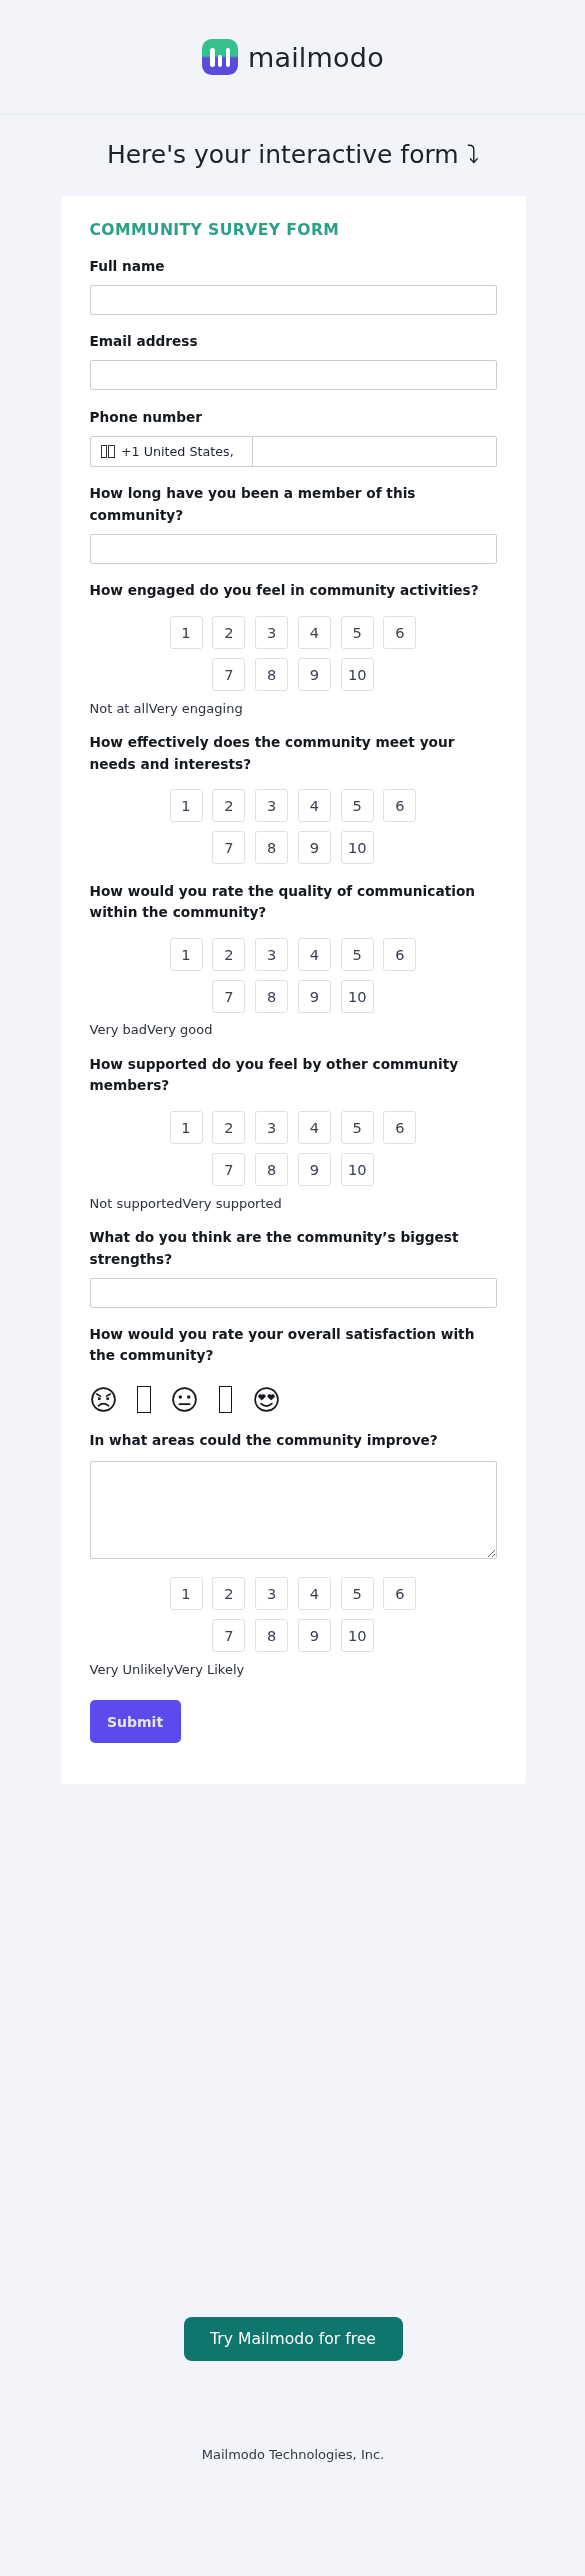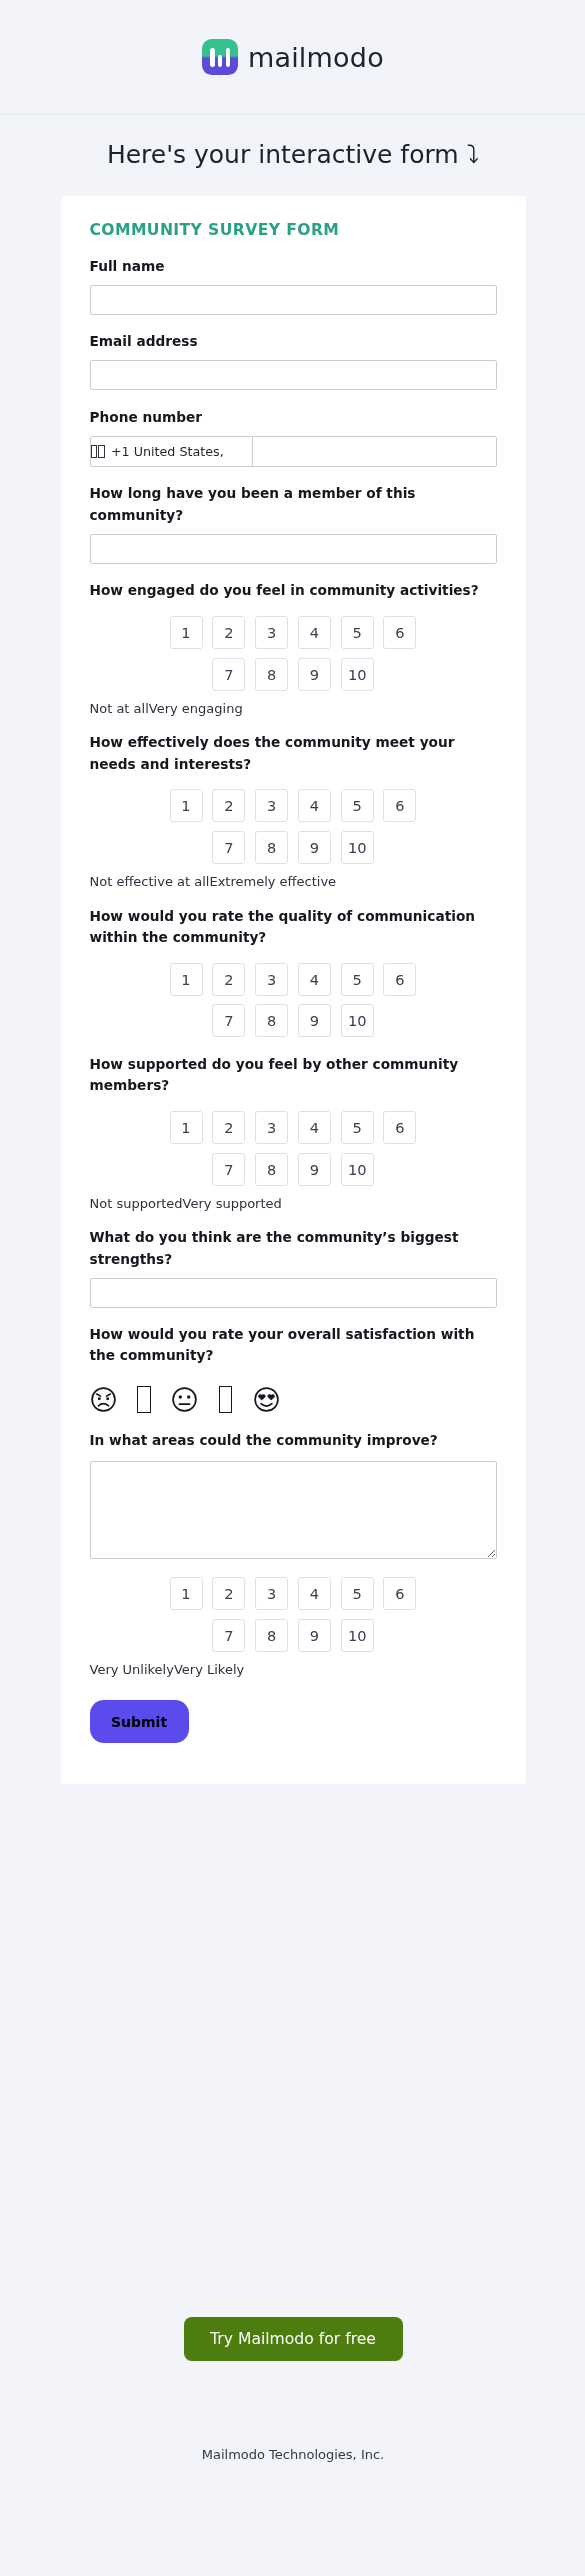--- a/index.html
+++ b/index.html
@@ -44,21 +44,21 @@
   .text-input {
     width: 100%; height: 30px; margin-top: 7.8px;
     border: 1px solid #c9cdd5; border-radius: 2px; background: #fff;
     font-size: 13.7px; padding: 0 7.8px; font-family: inherit;
   }
   .phone-box {
     display: flex; margin-top: 7.8px; border: 1px solid #c9cdd5; border-radius: 2px;
     height: 31px; background: #fff;
   }
   .phone-country {
-    display: flex; align-items: center; gap: 5.9px; padding: 0 0;
+    display: flex; align-items: center; gap: 5.9px; padding: 0 10px;
     border-right: 1px solid #c9cdd5; width: 162px; flex: none;
     font-size: 12.7px; color: #1f2530; cursor: pointer; white-space: nowrap;
   }
   .flag-tofu { display: inline-flex; gap: 1px; }
   .flag-tofu i { display: inline-block; width: 6.8px; height: 13.7px; border: 1px solid #30343c; }
   .phone-input { flex: 1; border: none; outline: none; font-size: 13.7px; padding: 0 7.8px; font-family: inherit; min-width: 0; }
 
   
   .scale { width: 256px; margin: 14.6px auto 3.9px; display: flex; flex-wrap: wrap; justify-content: center; gap: 8.8px 9.8px; }
   .scale-box {
@@ -74,30 +74,30 @@
   .emoji svg { width: 100%; height: 100%; }
   .tofu-emoji { width: 13.7px; height: 27px; border: 1.6px solid #15181e; cursor: pointer; }
 
   textarea.area-input {
     width: 100%; height: 98px; margin-top: 9.8px;
     border: 1px solid #c9cdd5; border-radius: 2px; background: #fff;
     font-size: 13.7px; padding: 5.9px 7.8px; font-family: inherit; resize: vertical;
   }
 
   .submit-btn {
-    margin-top: 23.4px; width: 99px; height: 43px;
-    background: #5b4aec; color: #000000; font-weight: 700; font-size: 14px;
-    border: none; border-radius: 14px; cursor: pointer; font-family: inherit;
+    margin-top: 23.4px; width: 91px; height: 43px;
+    background: #5b4aec; color: #e5e5e5; font-weight: 700; font-size: 14px;
+    border: none; border-radius: 5px; cursor: pointer; font-family: inherit;
   }
 
   
   .spacer-big { height: 533px; }
   .cta-wrap { text-align: center; }
   .cta-btn {
-    width: 219px; height: 44px; background: #4d7c0f; color: #ffffff;
+    width: 219px; height: 44px; background: #0f766e; color: #ffffff;
     font-size: 15.6px; border: none; border-radius: 7.8px; cursor: pointer; font-family: inherit;
   }
   .footer { text-align: center; margin-top: 86px; }
   .footer-company { font-size: 13px; color: #333a45; }
 </style>
 </head>
 <body>
 
 <div class="page">
 
@@ -166,38 +166,38 @@
       <div class="scale-box">2</div>
       <div class="scale-box">3</div>
       <div class="scale-box">4</div>
       <div class="scale-box">5</div>
       <div class="scale-box">6</div>
       <div class="scale-box">7</div>
       <div class="scale-box">8</div>
       <div class="scale-box">9</div>
       <div class="scale-box">10</div>
     </div>
-    <div class="scale-ends">
-      <span>Not effective at all</span>
-      <span>Extremely effective</span>
-    </div>
 
     
     <div class="field-label">How would you rate the quality of communication within the community?</div>
     <div class="scale">
       <div class="scale-box">1</div>
       <div class="scale-box">2</div>
       <div class="scale-box">3</div>
       <div class="scale-box">4</div>
       <div class="scale-box">5</div>
       <div class="scale-box">6</div>
       <div class="scale-box">7</div>
       <div class="scale-box">8</div>
       <div class="scale-box">9</div>
       <div class="scale-box">10</div>
+    </div>
+    <div class="scale-ends">
+      <span>Very bad</span>
+      <span>Very good</span>
     </div>
 
     
     <div class="field-label">How supported do you feel by other community members?</div>
     <div class="scale">
       <div class="scale-box">1</div>
       <div class="scale-box">2</div>
       <div class="scale-box">3</div>
       <div class="scale-box">4</div>
       <div class="scale-box">5</div>

